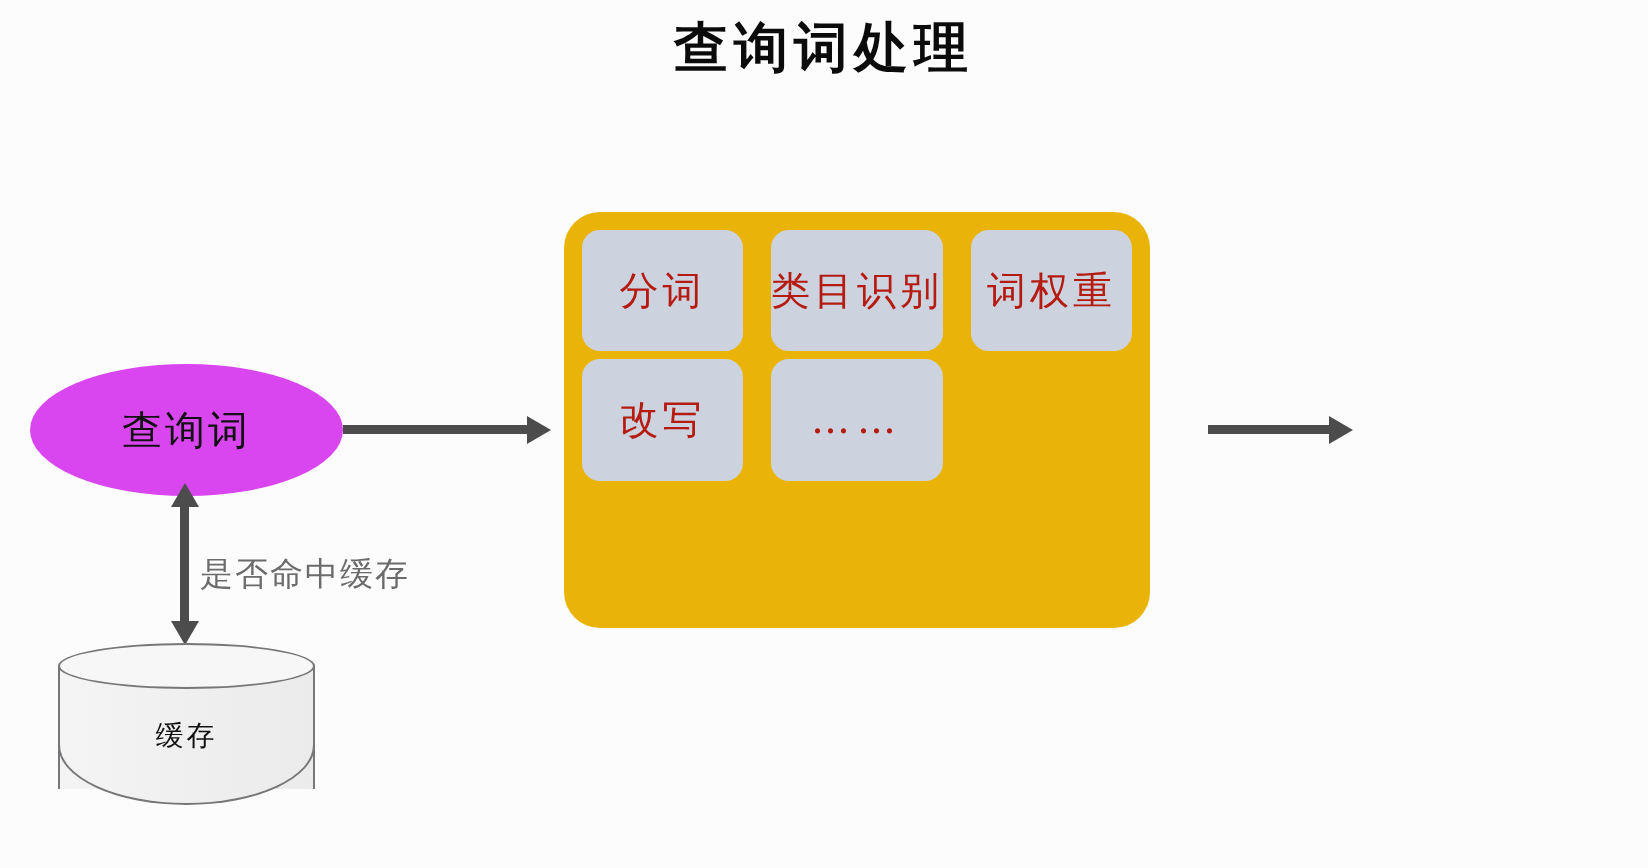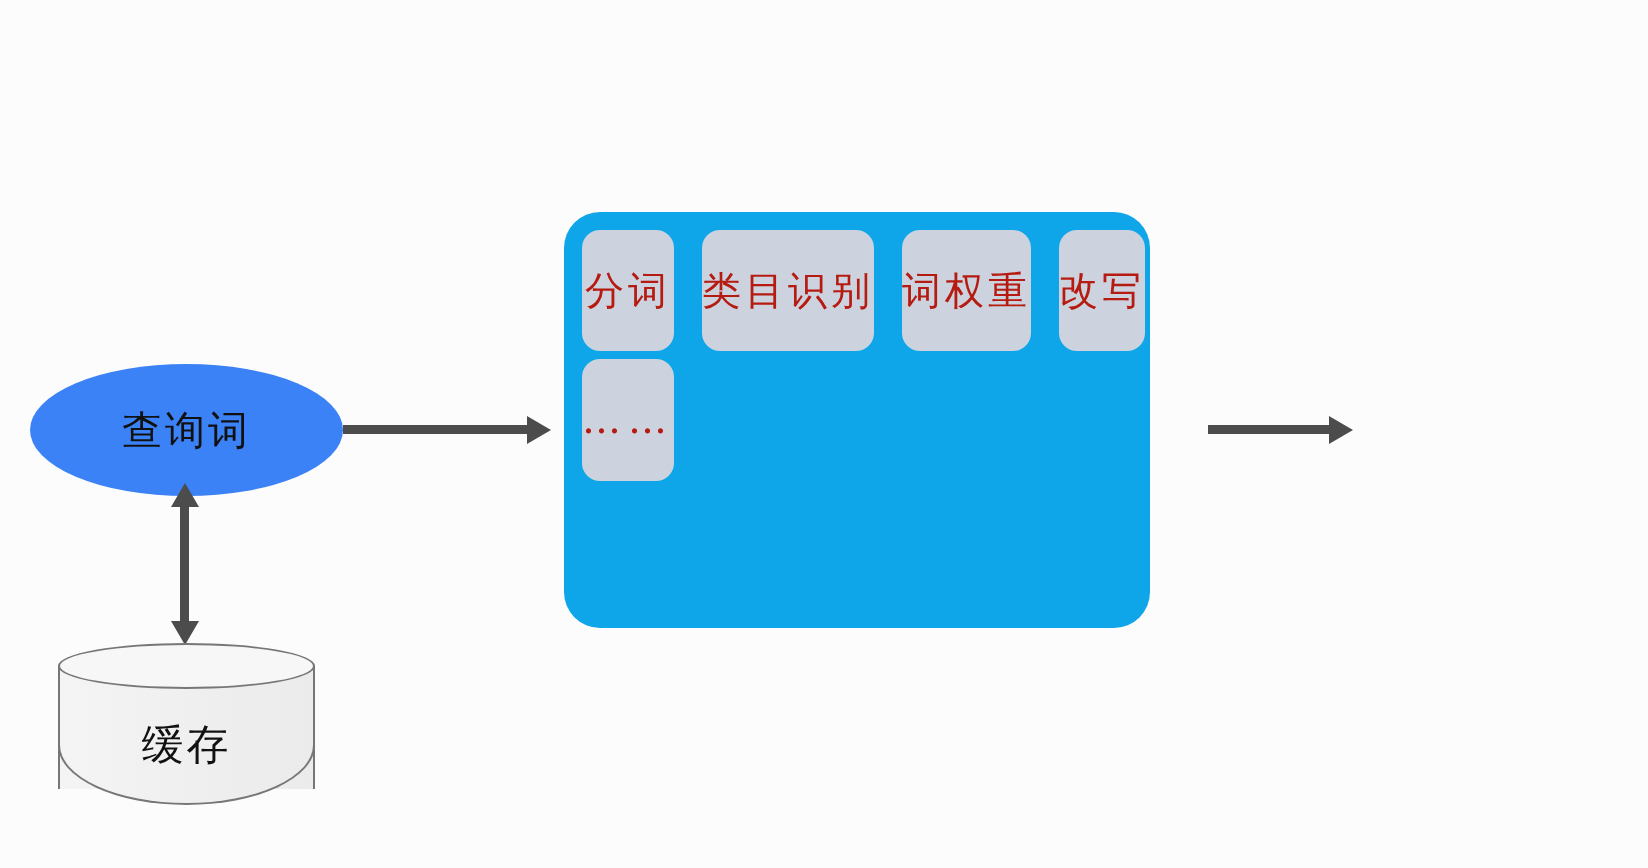--- a/index.html
+++ b/index.html
@@ -35,21 +35,21 @@
   }
 
   
   #query-ellipse {
     position: absolute;
     left: 30px;
     top: 364px;
     width: 313px;
     height: 132px;
     border-radius: 50%;
-    background: #3b82f6;
+    background: #d946ef;
     display: flex;
     align-items: center;
     justify-content: center;
   }
   #query-ellipse .lbl {
     font-size: 40px;
     color: #111;
     letter-spacing: 3px;
     font-weight: 500;
     white-space: nowrap;
@@ -163,40 +163,40 @@
     background: #f7f7f7;
     border: 2px solid #77777a;
     border-radius: 50%;
   }
   #cache-cylinder .cyl-label {
     position: absolute;
     left: 0;
     top: 74px;
     width: 100%;
     text-align: center;
-    font-size: 42px;
+    font-size: 28px;
     color: #111;
     letter-spacing: 3px;
     font-weight: 500;
     white-space: nowrap;
   }
 
   
   #processing-grid {
     position: absolute;
     left: 564px;
     top: 212px;
     width: 586px;
     height: 416px;
-    background: #0ea5e9;
+    background: #eab308;
     border-radius: 36px;
     box-sizing: border-box;
     padding: 18px;
     display: grid;
-    grid-template-columns: 1fr 1fr 1fr 1fr;
+    grid-template-columns: 1fr 1fr 1fr;
     grid-template-rows: 1fr 1fr 1fr;
     column-gap: 28px;
     row-gap: 8px;
   }
   .grid-cell {
     background: #ccd3df;
     border-radius: 18px;
     display: flex;
     align-items: center;
     justify-content: center;
@@ -228,31 +228,33 @@
   #downstream-label .ln {
     display: block;
     white-space: nowrap;
   }
 </style>
 </head>
 <body>
 
 <div id="canvas">
 
+  <div id="title">查询词处理</div>
 
   <div id="query-ellipse">
     <span class="lbl">查询词</span>
   </div>
 
   <div class="h-arrow" id="arrow-query-to-grid"></div>
 
   <div id="cache-arrow">
     <span class="head-up"></span>
     <span class="head-down"></span>
   </div>
+  <div id="cache-arrow-label">是否命中缓存</div>
 
   <div id="cache-cylinder">
     <div class="cyl-body"></div>
     <div class="cyl-bottom"></div>
     <div class="cyl-top"></div>
     <div class="cyl-label">缓存</div>
   </div>
 
   <div id="processing-grid">
     <div class="grid-cell">

